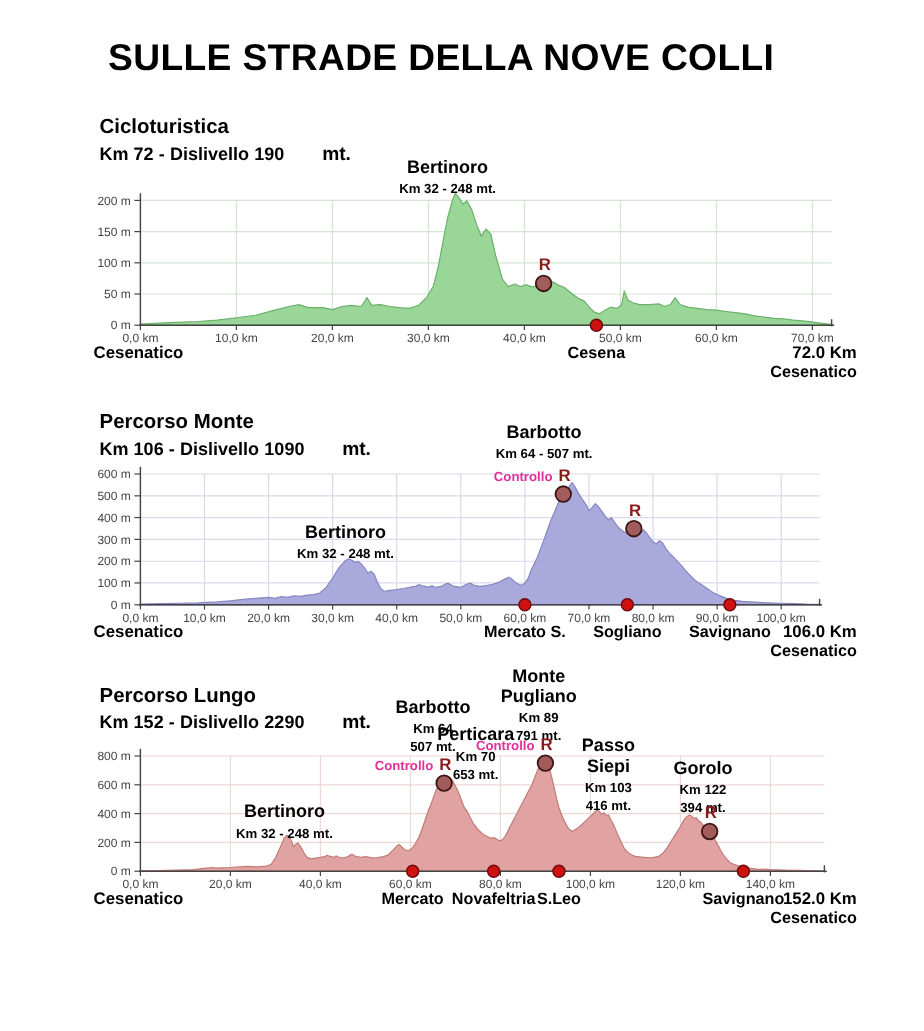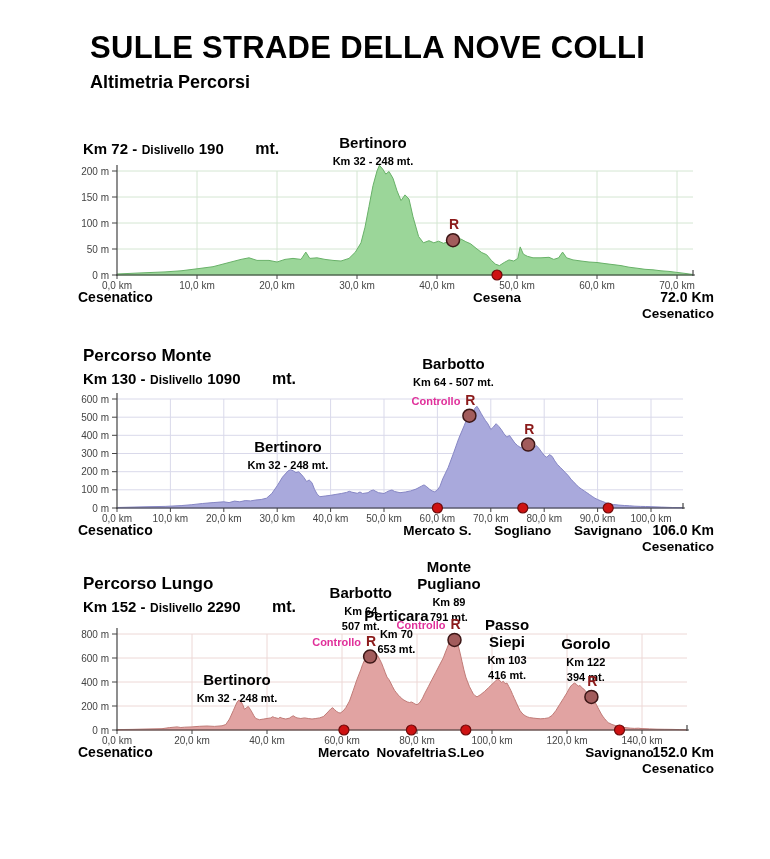--- a/index.html
+++ b/index.html
@@ -7,33 +7,33 @@
   .page{position:relative;width:770px;height:859px;background:#fff;box-sizing:border-box;padding:32px 0 0 45px;overflow:hidden;}
   .main-title{font-size:31px;font-weight:bold;margin:0 0 8px 45px;line-height:1.05;letter-spacing:.3px;}
   .subtitle{font-size:18px;font-weight:bold;margin:0 0 0 45px;line-height:1.05;}
   .chart-block{position:relative;}
   .cb0{margin-top:30px;}
   .cb1{margin-top:22px;}
   .cb2{margin-top:17px;}
   .chart-title{font-size:17px;font-weight:bold;margin:0 0 0 38px;line-height:22px;}
   .chart-stats{position:absolute;left:38px;top:25px;white-space:nowrap;font-weight:bold;z-index:3;}
   .s-km{font-size:15px;text-align:right;}
-  .s-word{font-size:12px;}
+  .s-word{font-size:15px;}
   .s-val{font-size:15px;}
   .s-unit{font-size:16px;margin-left:27px;}
   .plot svg{display:block;margin-left:27px;overflow:visible;}
 </style>
 </head>
 <body>
 
 <div class="page">
   <h1 class="main-title">SULLE STRADE DELLA NOVE COLLI</h1>
-  <div class="subtitle">Altimetria Percorsi</div>
 
   <section class="chart-block cb0">
+    <h3 class="chart-title">Cicloturistica</h3>
     <div class="chart-stats">
       <span class="s-km">Km 72 -</span>
       <span class="s-word">Dislivello</span>
       <span class="s-val">190</span>
       <span class="s-unit">mt.</span>
     </div>
     <div class="plot">
         <svg width="645" height="208" viewBox="0 0 645 208" style="margin-top:-6px">
           <g>
             <line x1="45" y1="134" x2="621" y2="134" stroke="#D4E6D2" stroke-width="1"></line>
@@ -95,21 +95,21 @@
             <text x="382" y="114.2" text-anchor="middle" font-size="14" font-weight="bold" fill="#8B1A1A">R</text>
             <circle cx="381" cy="125.2" r="6.5" fill="#A25C5C" stroke="#3C1616" stroke-width="1.5"></circle>
           </g>
         </svg>
       </div>
   </section>
 
   <section class="chart-block cb1">
     <h3 class="chart-title">Percorso Monte</h3>
     <div class="chart-stats">
-      <span class="s-km">Km 130 -</span>
+      <span class="s-km">Km 106 -</span>
       <span class="s-word">Dislivello</span>
       <span class="s-val">1090</span>
       <span class="s-unit">mt.</span>
     </div>
     <div class="plot">
         <svg width="645" height="199" viewBox="0 0 645 199" style="margin-top:-10px">
           <g>
             <line x1="45" y1="132.8" x2="611" y2="132.8" stroke="#D9D9EA" stroke-width="1"></line>
             <line x1="45" y1="114.7" x2="611" y2="114.7" stroke="#D9D9EA" stroke-width="1"></line>
             <line x1="45" y1="96.5" x2="611" y2="96.5" stroke="#D9D9EA" stroke-width="1"></line>

